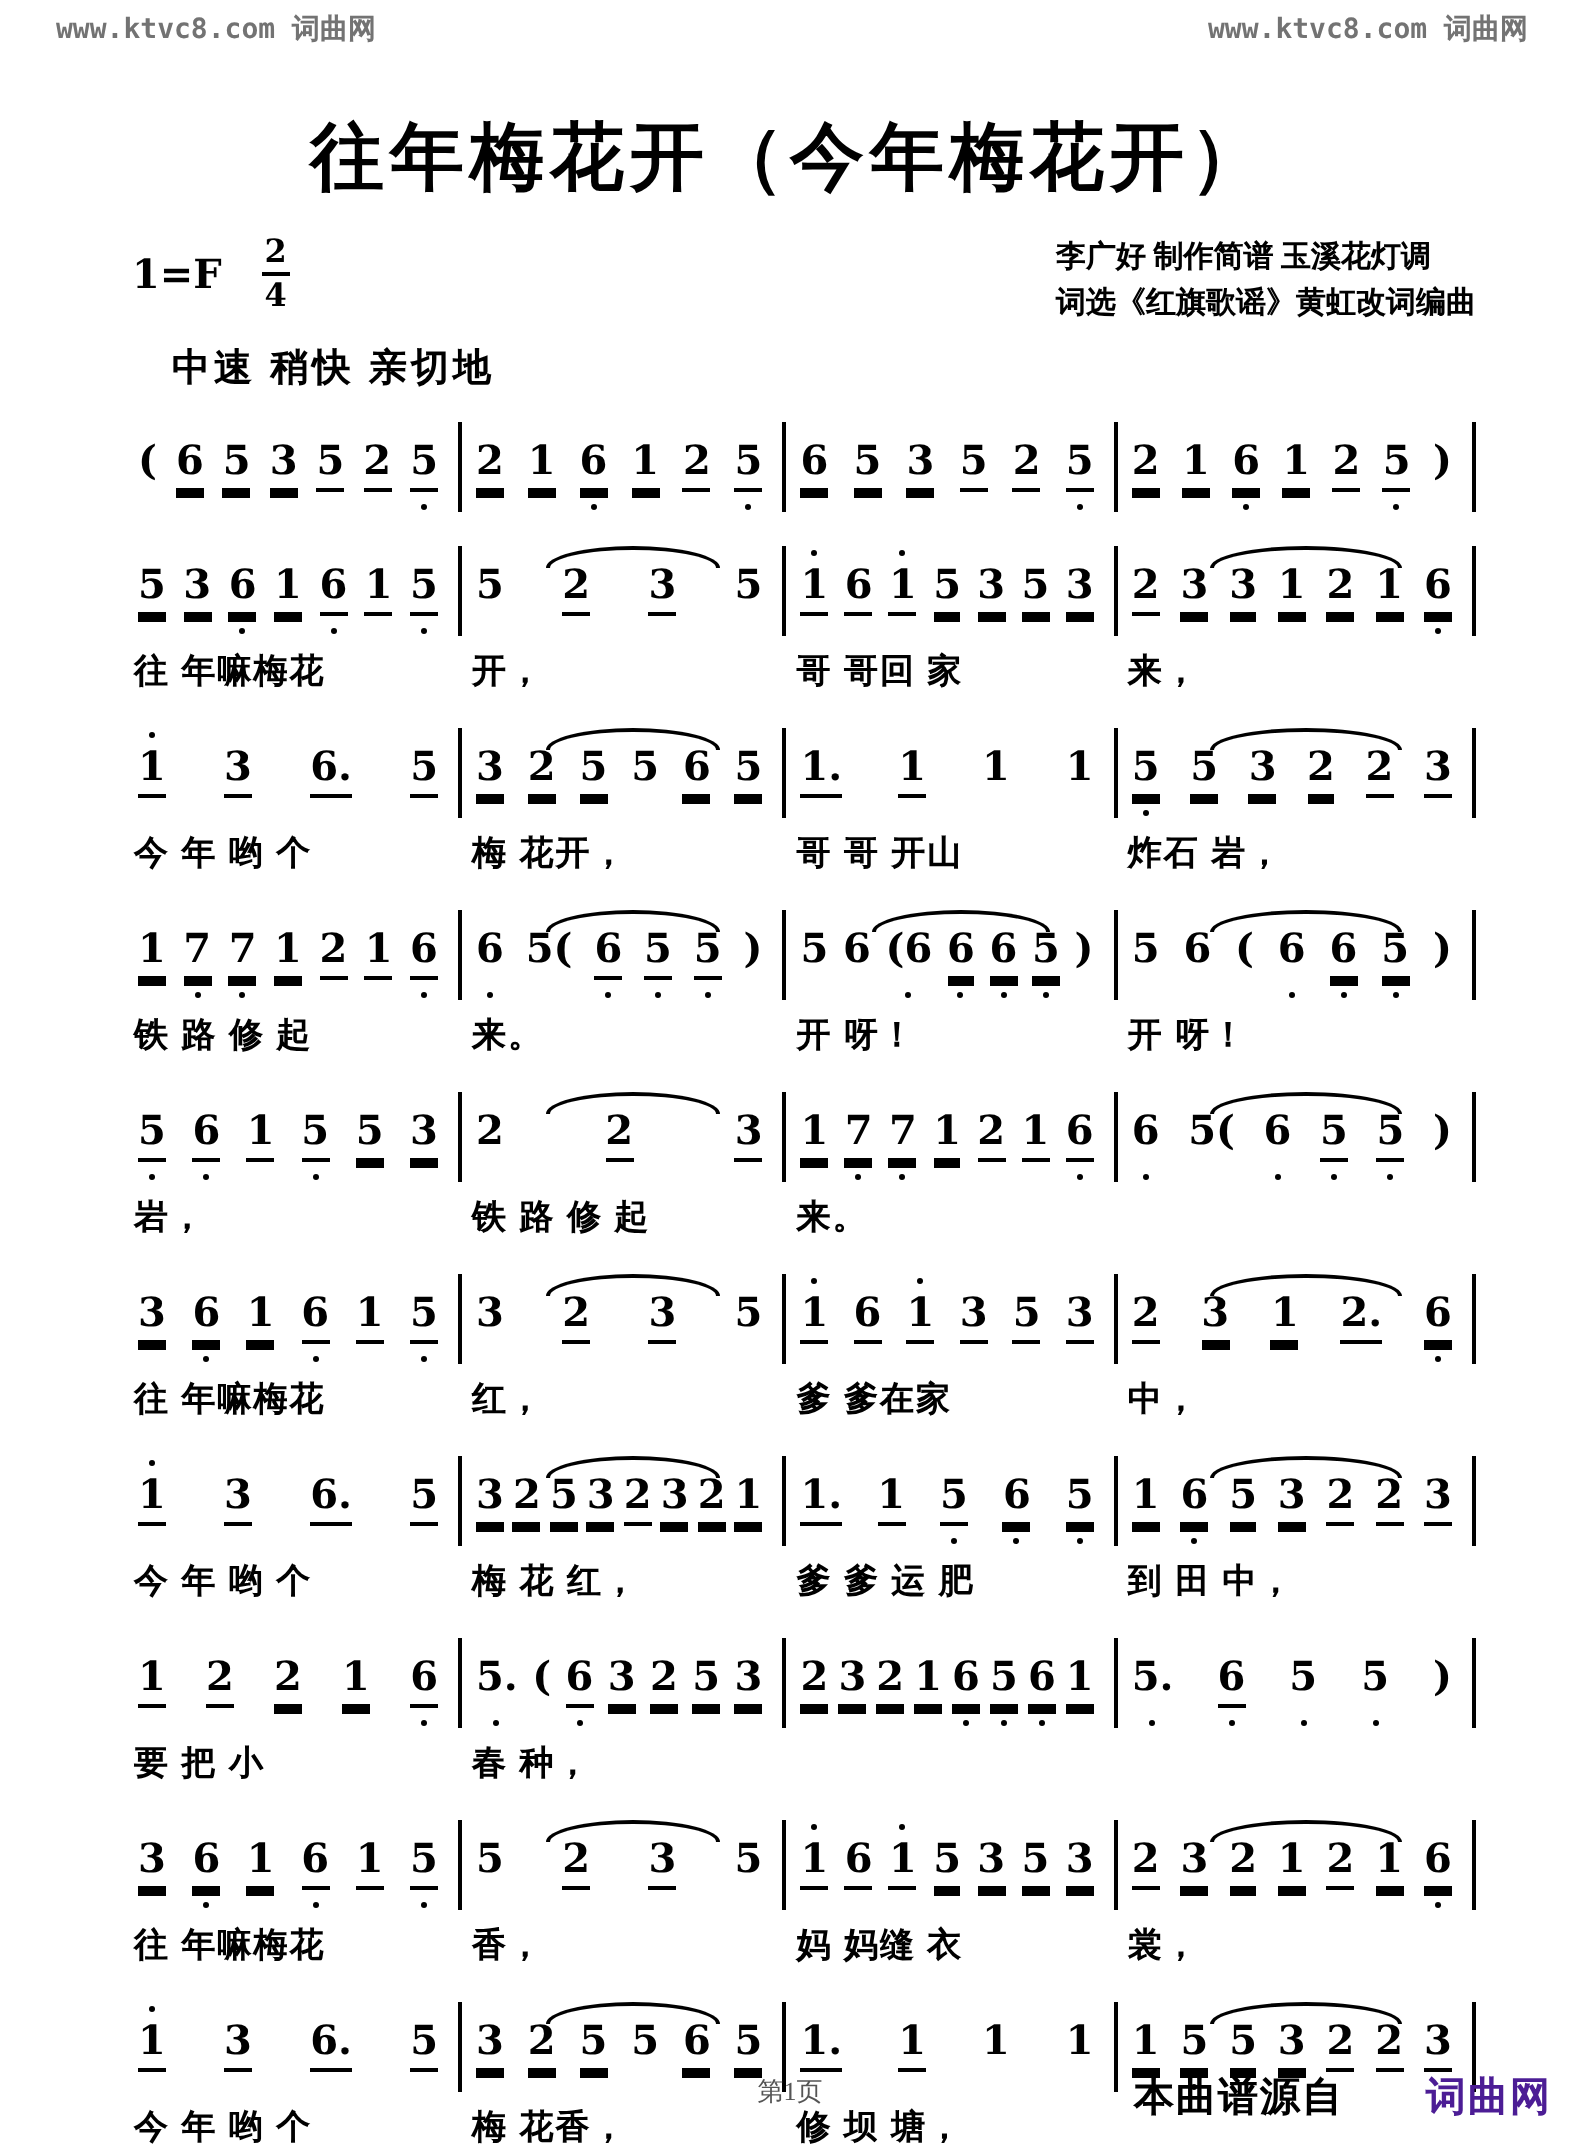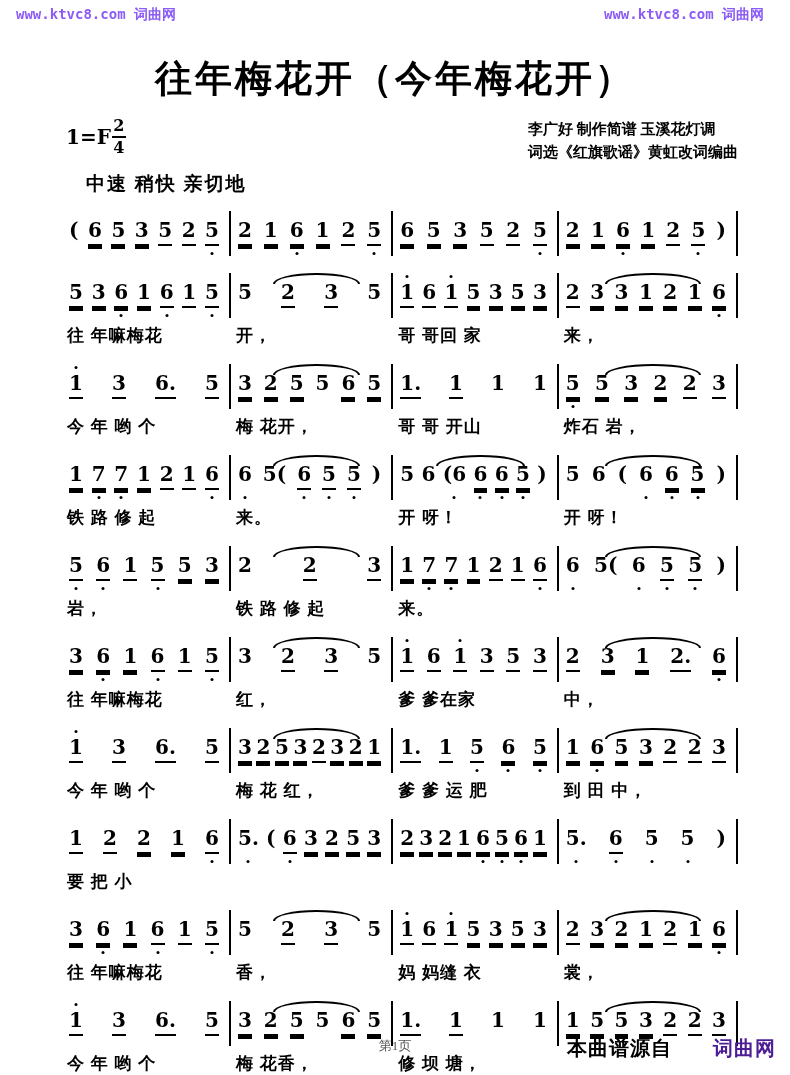--- a/index.html
+++ b/index.html
@@ -1,33 +1,33 @@
 <!DOCTYPE html>
 <html><head>
 <meta charset="utf-8">
 <style>
   html,body{margin:0;padding:0;}
   body{
     width:790px;height:1075px;position:relative;background:#fff;color:#000;
     font-family:"Liberation Sans",sans-serif;overflow:hidden;
   }
-  .topbar{display:flex;justify-content:space-between;padding:6px 26px 0 16px;
-    font-family:"DejaVu Sans Mono",monospace;font-size:14px;font-weight:bold;color:#8b5cf6;}
+  .topbar{display:flex;justify-content:space-between;padding:6px 26px 0 28px;
+    font-family:"DejaVu Sans Mono",monospace;font-size:14px;font-weight:bold;color:#737373;}
   h1{
     text-align:center;font-family:"Liberation Serif",serif;font-size:37px;font-weight:900;
     margin:30px 0 12px 0;letter-spacing:3px;
   }
   .meta{display:flex;justify-content:space-between;align-items:flex-start;padding:2px 52px 0 66px;}
-  .keysig{display:flex;align-items:center;gap:1px;font-family:"DejaVu Serif",serif;
+  .keysig{display:flex;align-items:center;gap:20px;font-family:"DejaVu Serif",serif;
     font-size:20px;font-weight:bold;}
   .frac{display:inline-flex;flex-direction:column;align-items:center;font-size:16px;line-height:1;}
   .fline{width:14px;height:2px;background:#000;margin:2px 0;}
   .credits{font-family:"Liberation Serif",serif;font-size:15px;font-weight:bold;
     line-height:1.55;text-align:left;}
-  .tempo{font-size:19px;font-weight:bold;margin:6px 0 14px 86px;letter-spacing:2px;font-family:Liberation Serif, serif;}
+  .tempo{font-size:19px;font-weight:bold;margin:6px 0 14px 86px;letter-spacing:2px;}
 
   #systems{padding:0 52px 0 62px;}
   .system{margin-bottom:17px;}
   .staff{display:grid;grid-template-columns:25% 24% 24.5% 26.5%;}
   .measure{
     position:relative;display:flex;justify-content:space-between;align-items:flex-start;
     border-right:2px solid #000;padding:9px 10px 10px 7px;min-height:26px;
   }
   .measure.arc::before{
     content:"";position:absolute;top:0px;left:26%;width:52%;height:9px;
@@ -400,20 +400,21 @@
         <div class="measure">
           <span class="note lo">5.</span>
           <span class="note u1 lo">6</span>
           <span class="note lo">5</span>
           <span class="note lo">5</span>
           <span class="note">)</span>
         </div>
       </div>
       <div class="lyrics">
         <div class="lyric">要 把 小</div>
+        <div class="lyric">春 种，</div>
         <div class="lyric"></div>
         <div class="lyric"></div>
       </div>
     </div>
     <div class="system">
       <div class="staff">
         <div class="measure">
           <span class="note u2">3</span>
           <span class="note u2 lo">6</span>
           <span class="note u2">1</span>

